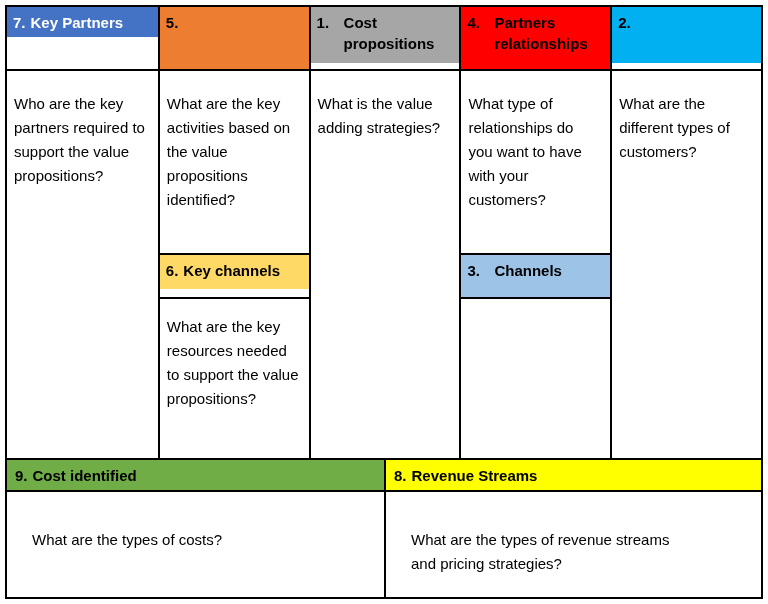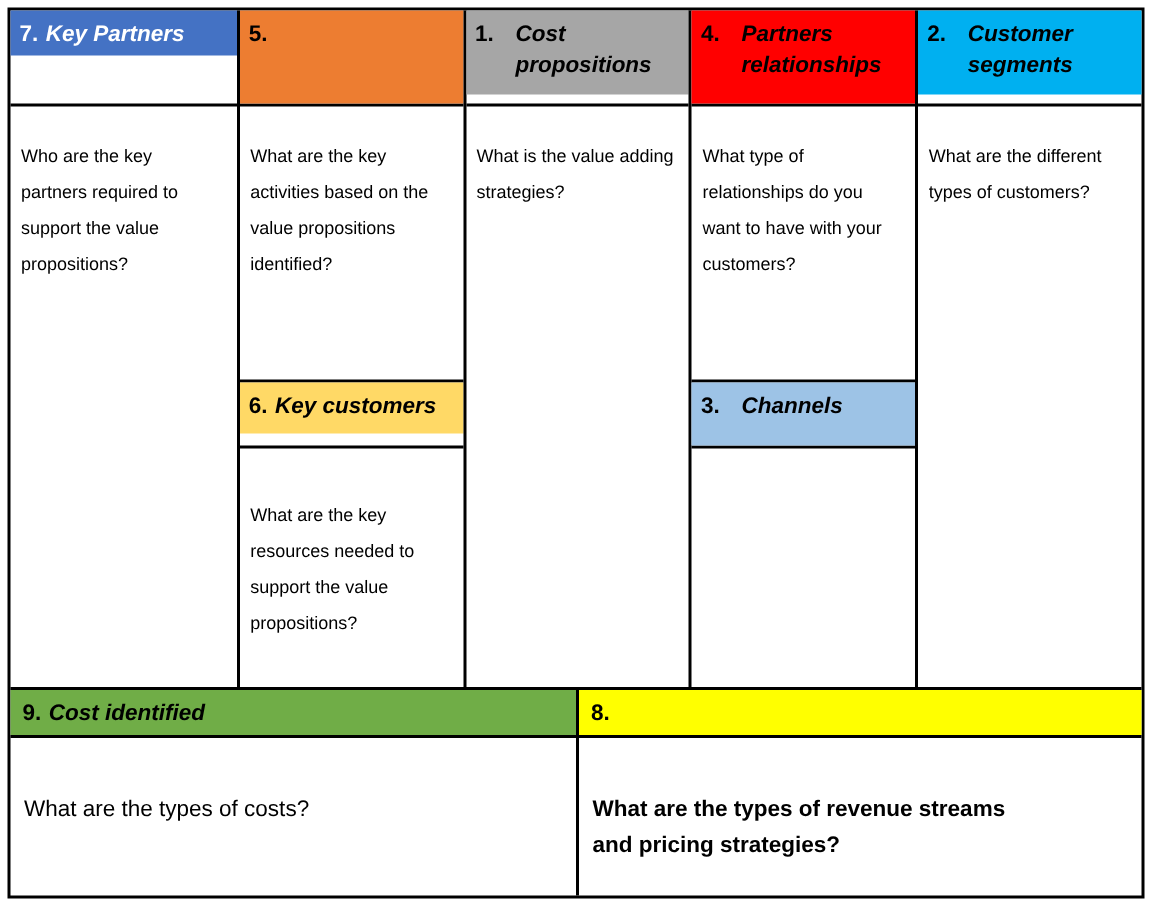--- a/index.html
+++ b/index.html
@@ -21,43 +21,43 @@
   .subcell-bottom { flex:1; border-top:2px solid #000; display:flex; flex-direction:column; }
   .subheadzone { height:44px; border-bottom:2px solid #000; }
 
   .band {
     display:flex; align-items:flex-start;
     font-weight:bold; font-size:15px; line-height:21px;
     padding:5px 6px 0 6px;
   }
   .num { flex:0 0 auto; margin-right:5px; white-space:pre; }
   .tabbed .num { width:27px; margin-right:0; }
-  .lbl { flex:1 1 auto;font-style:italic; }
+  .lbl { flex:1 1 auto; }
 
   .band-partners      { height:30px; color:#ffffff; }
   .band-activities    { height:62px; }
   .band-value         { height:56px; }
   .band-relationships { height:62px; }
   .band-segments      { height:56px; }
   .band-resources     { height:34px; }
   .band-channels      { height:42px; }
   .band-cost, .band-revenue { height:30px; padding-left:8px; }
 
   .body {
-    font-size:12px; line-height:24px;
+    font-size:15px; line-height:24px;
     padding:21px 10px 0 7px;
   }
-  .body-resources { padding-top:32px; }
+  .body-resources { padding-top:16px; }
 
   .bottom { flex:1; display:grid; grid-template-columns:1fr 1fr; border-top:2px solid #000; }
   .bcell { display:flex; flex-direction:column; }
   .bcell-revenue { border-left:2px solid #000; }
   .bhead { height:32px; border-bottom:2px solid #000; }
-  .bbody { font-size:15px; line-height:24px; padding:36px 12px 0 9px; }
-  .bbody-revenue { padding-right:70px;font-weight:bold; }
+  .bbody { font-size:15px; line-height:24px; padding:36px 12px 0 9px;margin-left:16px; }
+  .bbody-revenue { padding-right:70px; }
 </style>
 </head>
 <body>
 
 <div class="page">
   <div class="canvas-table">
 
     <div class="top">
 
       <div class="topcol">
@@ -76,21 +76,21 @@
             <div class="band band-activities" style="background-color: rgb(237, 125, 49);">
               <span class="num">5.</span>
             </div>
           </div>
           <div class="body">What are the key activities based on the value propositions identified?</div>
         </div>
         <div class="subcell-bottom">
           <div class="subheadzone">
             <div class="band band-resources" style="background-color: rgb(255, 217, 102);">
               <span class="num">6.</span>
-              <span class="lbl">Key customers</span>
+              <span class="lbl">Key channels</span>
             </div>
           </div>
           <div class="body body-resources">What are the key resources needed to support the value propositions?</div>
         </div>
       </div>
 
       <div class="topcol">
         <div class="headzone">
           <div class="band band-value tabbed" style="background-color: rgb(166, 166, 166);">
             <span class="num">1.</span>
@@ -117,21 +117,20 @@
               <span class="lbl">Channels</span>
             </div>
           </div>
         </div>
       </div>
 
       <div class="topcol">
         <div class="headzone">
           <div class="band band-segments tabbed" style="background-color: rgb(0, 176, 240);">
             <span class="num">2.</span>
-            <span class="lbl">Customer segments</span>
           </div>
         </div>
         <div class="body">What are the different types of customers?</div>
       </div>
 
     </div>
 
     <div class="bottom">
 
       <div class="bcell">
@@ -141,20 +140,21 @@
             <span class="lbl">Cost identified</span>
           </div>
         </div>
         <div class="bbody">What are the types of costs?</div>
       </div>
 
       <div class="bcell bcell-revenue">
         <div class="bhead">
           <div class="band band-revenue" style="background-color: rgb(255, 255, 0);">
             <span class="num">8.</span>
+            <span class="lbl">Revenue Streams</span>
           </div>
         </div>
         <div class="bbody bbody-revenue">What are the types of revenue streams and pricing strategies?</div>
       </div>
 
     </div>
 
   </div>
 </div>
 

